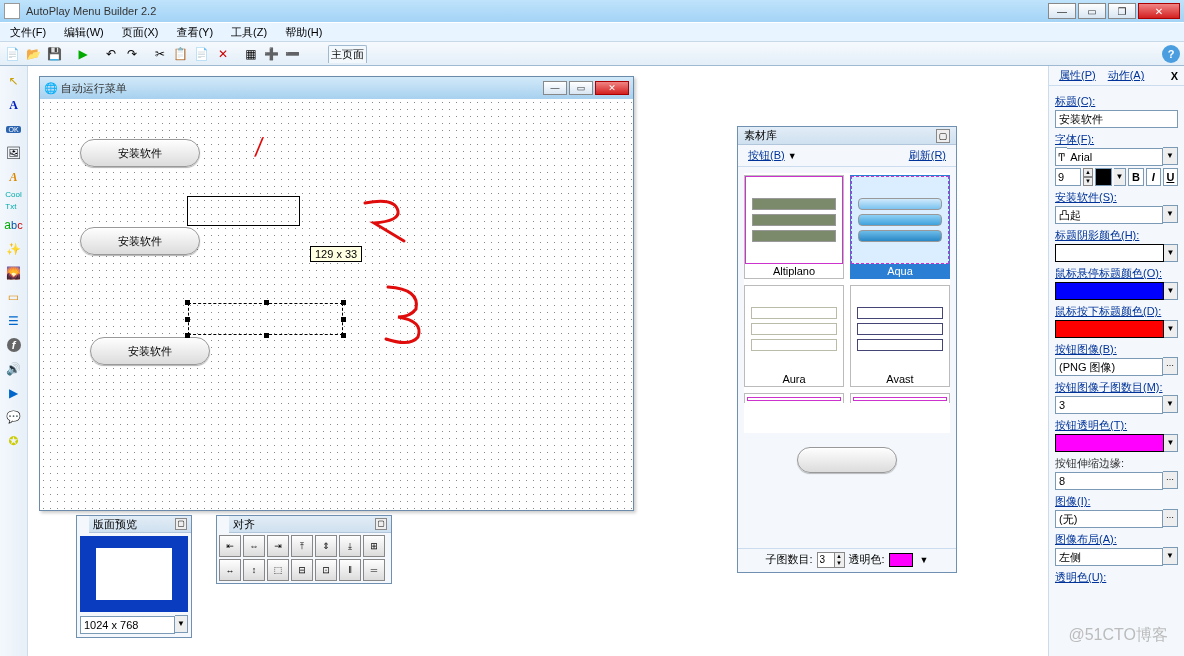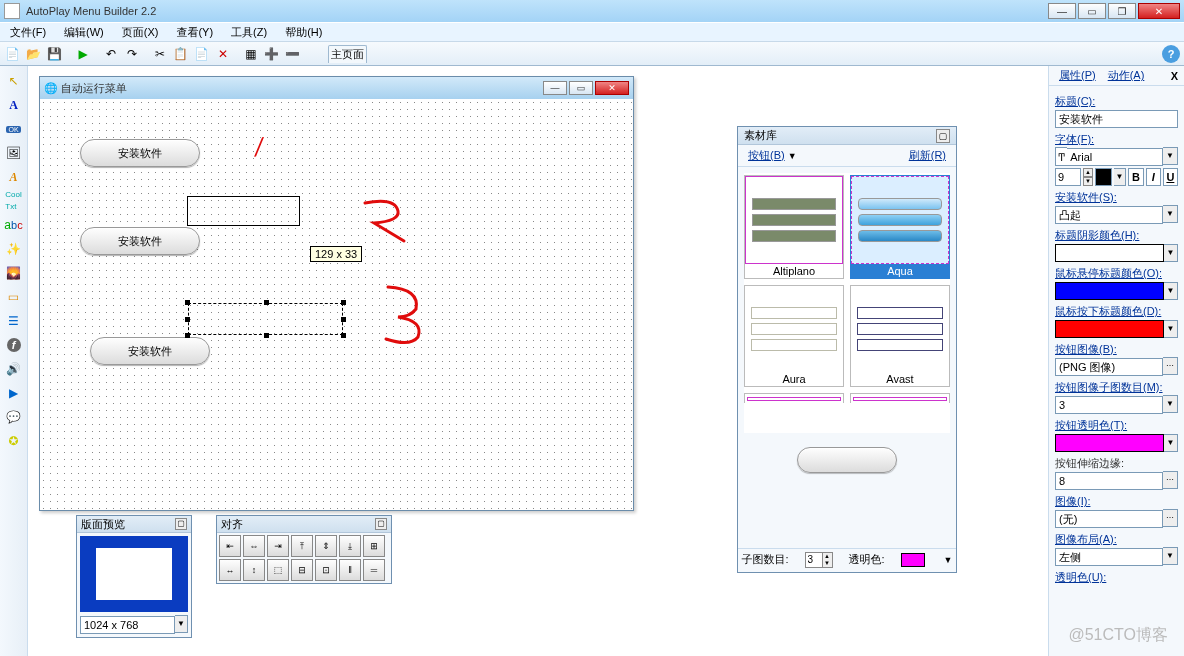--- a/index.html
+++ b/index.html
@@ -39,21 +39,21 @@
 .pal-row .lk{text-decoration:underline;color:#003399;}
 .drop{font-size:9px;margin-left:3px;}
 .pal-grid{background:#fff;margin:6px;height:260px;display:grid;grid-template-columns:1fr 1fr;gap:6px;overflow:hidden;padding-top:2px;}
 .thumb{border:1px solid #bbb;display:flex;flex-direction:column;}
 .thumb.sel{border:1px solid #2a7fd4;}
 .thumb .tv{flex:1;display:flex;flex-direction:column;gap:4px;justify-content:center;padding:6px;}
 .tline{height:12px;border:1px solid #999;}
 .thumb .lbl{text-align:center;padding:1px 0;}
 .thumb.sel .lbl{background:#2a7fd4;color:#fff;}
 .previewbtn{margin:14px auto 0;width:100px;height:26px;background:linear-gradient(#fefefe,#dcdcdc);border:1px solid #999;border-radius:13px;box-shadow:inset 0 1px 0 #fff,0 1px 1px rgba(0,0,0,.25);}
-.pal-foot{position:absolute;bottom:2px;left:0;right:0;height:22px;border-top:1px solid #cadced;display:flex;align-items:center;justify-content:center;gap:16px;}
+.pal-foot{position:absolute;bottom:2px;left:0;right:0;height:22px;border-top:1px solid #cadced;display:flex;align-items:center;justify-content:center;gap:4px;}
 .spin{width:28px;height:16px;border:1px solid #888;background:#fff;display:flex;align-items:center;}
 .spin input{width:16px;border:none;font-size:10px;padding-left:2px;}
 .spinbtns{display:flex;flex-direction:column;margin-left:auto;}
 .sb{width:10px;height:7px;border-left:1px solid #888;background:#eee;font-size:6px;text-align:center;line-height:6px;}
 .colorsw{width:24px;height:14px;border:1px solid #000;}
 .rightpanel{position:absolute;top:0;right:0;width:136px;bottom:0;border-left:1px solid #cadced;background:#f4f8fc;display:flex;flex-direction:column;}
 .rp-tabs{height:20px;display:flex;align-items:center;padding:0 6px;border-bottom:1px solid #cadced;gap:4px;}
 .rp-tab{padding:0 4px;text-decoration:underline;color:#003399;}
 .rp-close{margin-left:auto;font-weight:bold;}
 .rp-body{flex:1;overflow-y:auto;padding:4px 6px;}
@@ -67,21 +67,21 @@
 .fontrow{display:flex;gap:2px;margin-top:2px;align-items:center;}
 .numinp{width:26px;height:18px;border:1px solid #7a9ab6;background:#fff;padding:0 2px;}
 .miniup{width:12px;height:18px;display:flex;flex-direction:column;}
 .miniup div{flex:1;border:1px solid #888;background:#eee;font-size:6px;text-align:center;line-height:7px;}
 .sq{width:20px;height:18px;border:1px solid #7a9ab6;}
 .fbtn{width:18px;height:18px;border:1px solid #7a9ab6;background:#fff;font-weight:bold;text-align:center;line-height:16px;}
 .colorrow{display:flex;margin-top:1px;}
 .colorrow .cs{flex:1;height:18px;border:1px solid #000;}
 .colorrow .dd{width:14px;height:18px;border:1px solid #7a9ab6;border-left:none;background:#eee;text-align:center;font-size:8px;line-height:16px;}
 .floatpanel{position:absolute;border:1px solid #6f90b0;background:#f4f8fc;}
-.fp-tb{height:16px;background:linear-gradient(#e2edf7,#cfe0ef);display:flex;align-items:center;padding:8px 4px;border-bottom:1px solid #b1c6da;}
+.fp-tb{height:16px;background:linear-gradient(#e2edf7,#cfe0ef);display:flex;align-items:center;padding:8px 4px;border-bottom:1px solid #b1c6da;margin-left:12px;}
 .fp-tb .closeb{margin-left:auto;width:12px;height:12px;border:1px solid #888;background:#eee;text-align:center;line-height:10px;font-size:8px;}
 .prev-body{padding:3px;}
 .prev-screen{width:108px;height:76px;background:#0a3cc0;display:flex;align-items:center;justify-content:center;}
 .prev-inner{width:76px;height:52px;background:#fff;}
 .combo2{margin-top:3px;display:flex;}
 .align-body{padding:2px;display:grid;grid-template-columns:repeat(7,22px);grid-template-rows:22px 22px;gap:2px;}
 .abtn{border:1px solid #888;background:linear-gradient(#fefefe,#dcdcdc);display:flex;align-items:center;justify-content:center;font-size:9px;}
 .watermark{position:absolute;right:16px;bottom:10px;color:#bbb;font-size:16px;}
 </style>
 </head>

